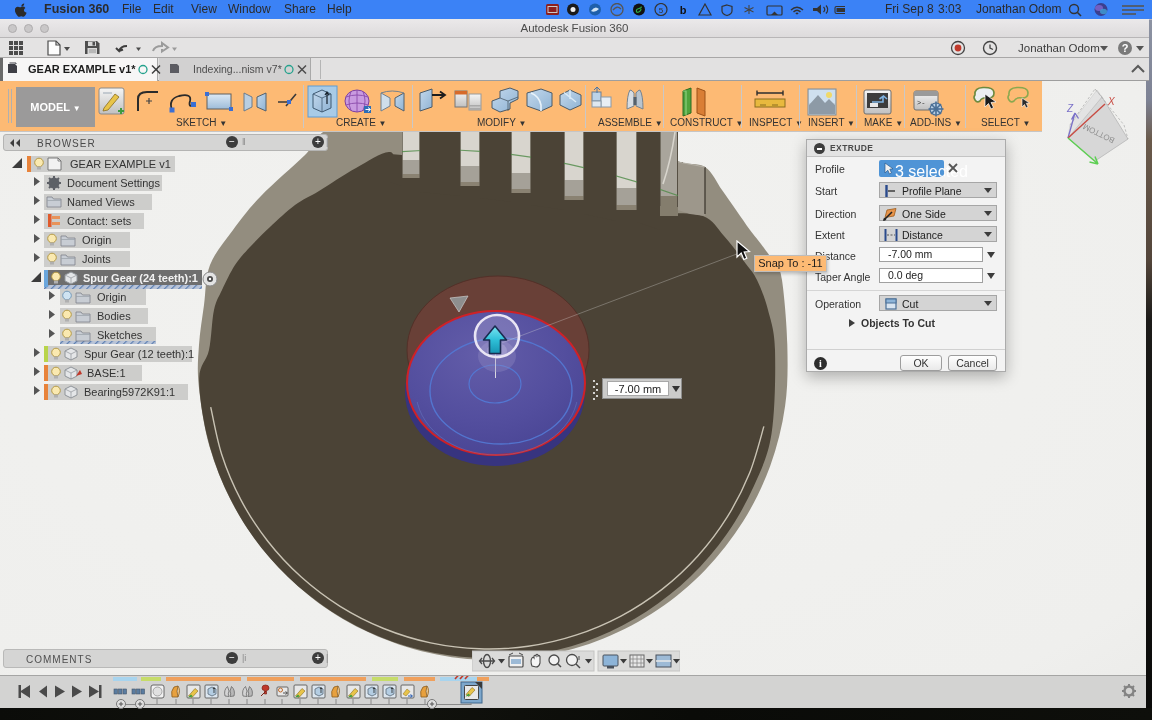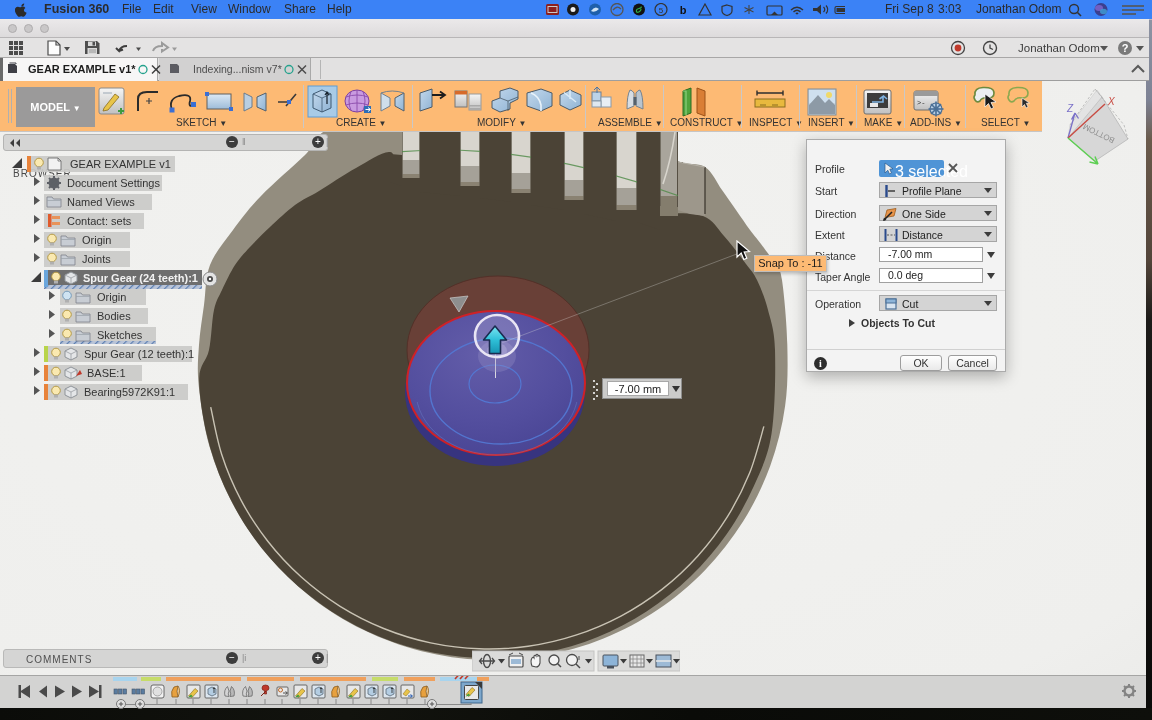--- a/index.html
+++ b/index.html
@@ -253,20 +253,21 @@
         <line x1="54" y1="3" x2="76" y2="3"></line>
         <line x1="54" y1="7" x2="76" y2="7"></line>
         <line x1="54" y1="11" x2="68" y2="11"></line>
       </g>
   </svg>
 </div>
 <div class="abs" id="titlebar">
   <div class="tl" style="left:8px;"></div>
     <div class="tl" style="left:24px;"></div>
     <div class="tl" style="left:40px;"></div>
+  <div id="wtitle">Autodesk Fusion 360</div>
 </div>
 <div class="abs" id="qbar">
   <svg class="abs" style="left:945px;top:0;" width="204" height="20" viewBox="0 0 204 20">
     <circle cx="13" cy="10" r="6.5" fill="none" stroke="#444" stroke-width="1.3"></circle>
       <circle cx="13" cy="10" r="3.4" fill="#c0392b"></circle>
     <circle cx="45" cy="10" r="6.5" fill="none" stroke="#444" stroke-width="1.4"></circle>
       <path d="M45 6.5 L45 10 L48 11.5" fill="none" stroke="#444" stroke-width="1.3"></path>
     <text x="73" y="14" font-size="11.5" fill="#3c3c3c" font-family="Liberation Sans">Jonathan Odom</text>
     <path d="M155 8 L163 8 L159 13 Z" fill="#555"></path>
     <circle cx="180" cy="10" r="7" fill="#7a7a7a"></circle>
@@ -452,21 +453,21 @@
     <path d="M975 14 Q974 7 983 6.5 Q994 6 994 12 Q994 17 988 17 Q982 16 980 20 Q977 22 975 19 Q973 16 975 14 Z" fill="#eceff1" stroke="#6c8a3f" stroke-width="1.6"></path>
     <path d="M985 13 L985 26 L988.5 22.5 L991 28 L993.5 26.5 L991 21.5 L996 21 Z" fill="#1c1c1c" stroke="#fff" stroke-width="0.7"></path>
     <path d="M1009 14 Q1008 7 1017 6.5 Q1028 6 1028 12 Q1028 17 1022 17 Q1016 16 1014 20 Q1011 22 1009 19 Q1007 16 1009 14 Z" fill="none" stroke="#8aa84f" stroke-width="1.6"></path>
     <path d="M1022 17 L1022 26 L1024.5 23.5 L1026 27 L1028 25.8 L1026.3 22.3 L1029.5 22 Z" fill="#2c2c2c" stroke="#fff" stroke-width="0.6"></path>
   </svg>
 </div>
 <div class="abs" id="bheader">
   <svg class="abs" style="left:4px;top:3px;" width="14" height="10" viewBox="0 0 14 10">
       <path d="M6 1 L2 5 L6 9 Z M12 1 L8 5 L12 9 Z" fill="#3d3d3d"></path>
     </svg>
-  <span style="position:absolute;left:9px;top:3px;letter-spacing:1px;margin-top:30px;">BROWSER</span>
+  <span style="position:absolute;left:33px;top:3px;letter-spacing:1px;">BROWSER</span>
   <span style="position:absolute;left:222px;top:1px;width:12px;height:12px;background:#3d3d3d;border-radius:50%;color:#fff;text-align:center;line-height:11px;font-size:10px;">−</span>
   <span style="position:absolute;left:238px;top:2px;color:#8a8a8a;font-size:9px;">‖</span>
   <span style="position:absolute;left:308px;top:1px;width:12px;height:12px;background:#3d3d3d;border-radius:50%;color:#fff;text-align:center;line-height:12px;font-size:10px;">+</span>
   <span style="position:absolute;left:322px;top:2px;color:#8a8a8a;font-size:9px;">|</span>
 </div>
 <svg class="abs" style="left:0;top:153px;" width="340" height="252" viewBox="0 153 340 252">
   <defs>
     <g id="bulb">
         <circle cx="5" cy="4.5" r="4.3" fill="#fae9b0" stroke="#b09339" stroke-width="0.9"></circle>
         <rect x="3" y="8.5" width="4" height="3" fill="#b0b0b0"></rect>
@@ -764,20 +765,25 @@
           <line x1="7" y1="0" x2="4" y2="0"></line>
           <line x1="-5" y1="-5" x2="-3" y2="-3"></line>
           <line x1="5" y1="-5" x2="3" y2="-3"></line>
           <line x1="-5" y1="5" x2="-3" y2="3"></line>
           <line x1="5" y1="5" x2="3" y2="3"></line>
         </g>
       </g>
 </svg>
 </div>
 <div class="abs" id="dlg">
+  <div id="dlghead">
+    <span style="position:absolute;left:7px;top:3px;width:11px;height:11px;background:#3d3d3d;border-radius:50%;"></span>
+    <span style="position:absolute;left:10px;top:7.5px;width:5px;height:2px;background:#fff;"></span>
+    <span style="position:absolute;left:23px;top:3px;font-size:8.5px;font-weight:bold;letter-spacing:0.4px;color:#4a4a4a;">EXTRUDE</span>
+  </div>
   <div class="dlbl" style="top:23px;">Profile</div>
   <div style="position:absolute;left:72px;top:20px;width:65px;height:17px;background:#4f94d6;border-radius:2px;">
     <svg style="position:absolute;left:4px;top:2px;" width="11" height="13" viewBox="0 0 11 13">
         <path d="M2 1 L2 11 L4.8 8.2 L6.5 12 L8.5 11 L6.8 7.2 L10 6.8 Z" fill="#f0f0f0" stroke="#2a5a8c" stroke-width="0.7"></path>
       </svg>
     <span style="position:absolute;left:16px;top:2.5px;font-size:16px;color:#fff;white-space:nowrap;">3 selected</span>
   </div>
   <svg style="position:absolute;left:140px;top:22px;" width="12" height="12" viewBox="0 0 12 12">
       <g stroke="#555" stroke-width="1.8">
         <line x1="2" y1="2" x2="10" y2="10"></line>

